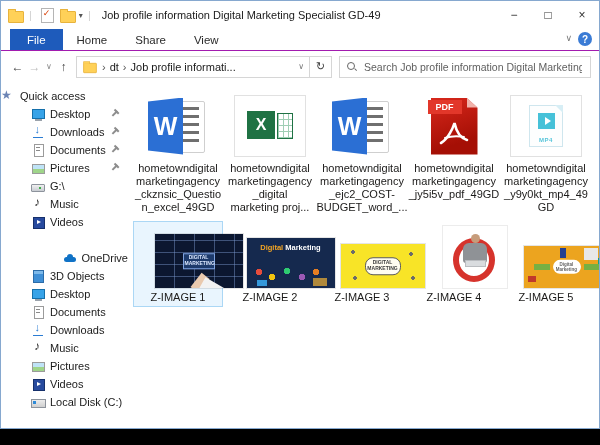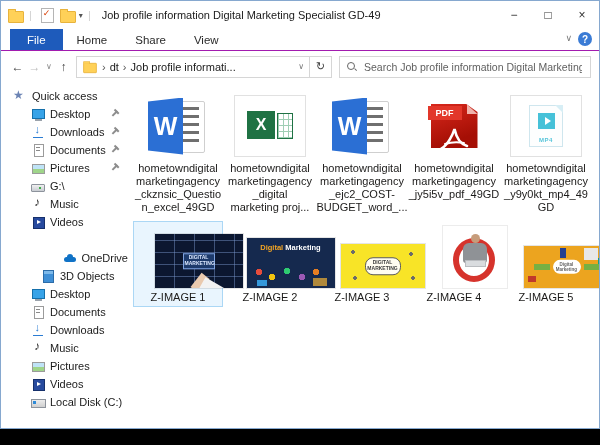--- a/index.html
+++ b/index.html
@@ -103,21 +103,21 @@
     clip-path:polygon(0 7%,100% 0,100% 100%,0 93%);color:#fff;font-weight:bold;font-size:25px;
     display:flex;align-items:center;justify-content:center;}
   
   .excel-ic{position:relative;width:46px;height:30px;}
   .excel-ic .xx{position:absolute;left:0;top:0;width:28px;height:28px;background:#1f7244;color:#fff;
     font-weight:bold;font-size:16px;display:flex;align-items:center;justify-content:center;}
   .excel-ic .grid{position:absolute;right:0;top:2px;width:14px;height:24px;background-color:#fff;border:1px solid #1f7244;
     background-image:repeating-linear-gradient(0deg,#9fceb4 0 1px,transparent 1px 6px),
       repeating-linear-gradient(90deg,#9fceb4 0 1px,transparent 1px 5px);}
   
-  .pdf-ic{position:relative;width:47px;height:44px;}
+  .pdf-ic{position:relative;width:47px;height:57px;}
   .pdf-ic .bd{position:absolute;inset:0;background:linear-gradient(160deg,#d8281c 0%,#a50f05 75%);
     clip-path:polygon(0 0,76% 0,100% 18%,100% 100%,0 100%);}
   .pdf-ic .fold{position:absolute;right:0;top:0;width:11px;height:10px;background:#f0b2aa;
     clip-path:polygon(0 0,100% 100%,0 100%);}
   .pdf-ic .banner{position:absolute;left:-3px;top:2px;width:34px;height:14px;background:#e2372a;
     color:#fff;font-weight:bold;font-size:9px;display:flex;align-items:center;justify-content:center;}
   .pdf-ic svg{position:absolute;left:8px;top:21px;}
   
   .mp4-ic{position:relative;width:34px;height:42px;background:#fdfefe;border:1px solid #cfe6ee;box-sizing:border-box;}
   .mp4-ic::after{content:"";position:absolute;right:-1px;top:-1px;width:8px;height:8px;background:#d7eef5;
@@ -211,21 +211,21 @@
     </div>
     <span class="refreshbox">↻</span>
     <div class="searchbox">
       <span class="mag"></span>
       <input type="text" placeholder="Search Job profile information Digital Marketing Specia..." style="">
     </div>
   </div>
 
   <div class="bodyrow">
     <div class="sidebar" id="sidebar">
-        <div class="side-item" style="padding-left: 12px;">
+        <div class="side-item" style="">
           <span class="ic ic-star"></span>
           <span class="lbl">Quick access</span>
         </div>
         <div class="side-item" style="padding-left: 30px;">
           <span class="ic ic-desktop"></span>
           <span class="lbl">Desktop</span>
           <span class="pin"></span>
         </div>
         <div class="side-item" style="padding-left: 30px;">
           <span class="ic ic-downloads"></span>
@@ -251,21 +251,21 @@
           <span class="lbl">Music</span>
         </div>
         <div class="side-item" style="padding-left: 30px;">
           <span class="ic ic-videos"></span>
           <span class="lbl">Videos</span>
         </div>
         <div class="side-item gap" style="padding-left: 12px;">
           <span class="ic ic-onedrive"></span>
           <span class="lbl">OneDrive</span>
         </div>
-        <div class="side-item" style="padding-left: 40px;">
+        <div class="side-item" style="padding-left: 30px;">
           <span class="ic ic-objects3d"></span>
           <span class="lbl">3D Objects</span>
         </div>
         <div class="side-item" style="padding-left: 30px;">
           <span class="ic ic-desktop"></span>
           <span class="lbl">Desktop</span>
         </div>
         <div class="side-item" style="padding-left: 30px;">
           <span class="ic ic-documents"></span>
           <span class="lbl">Documents</span>

